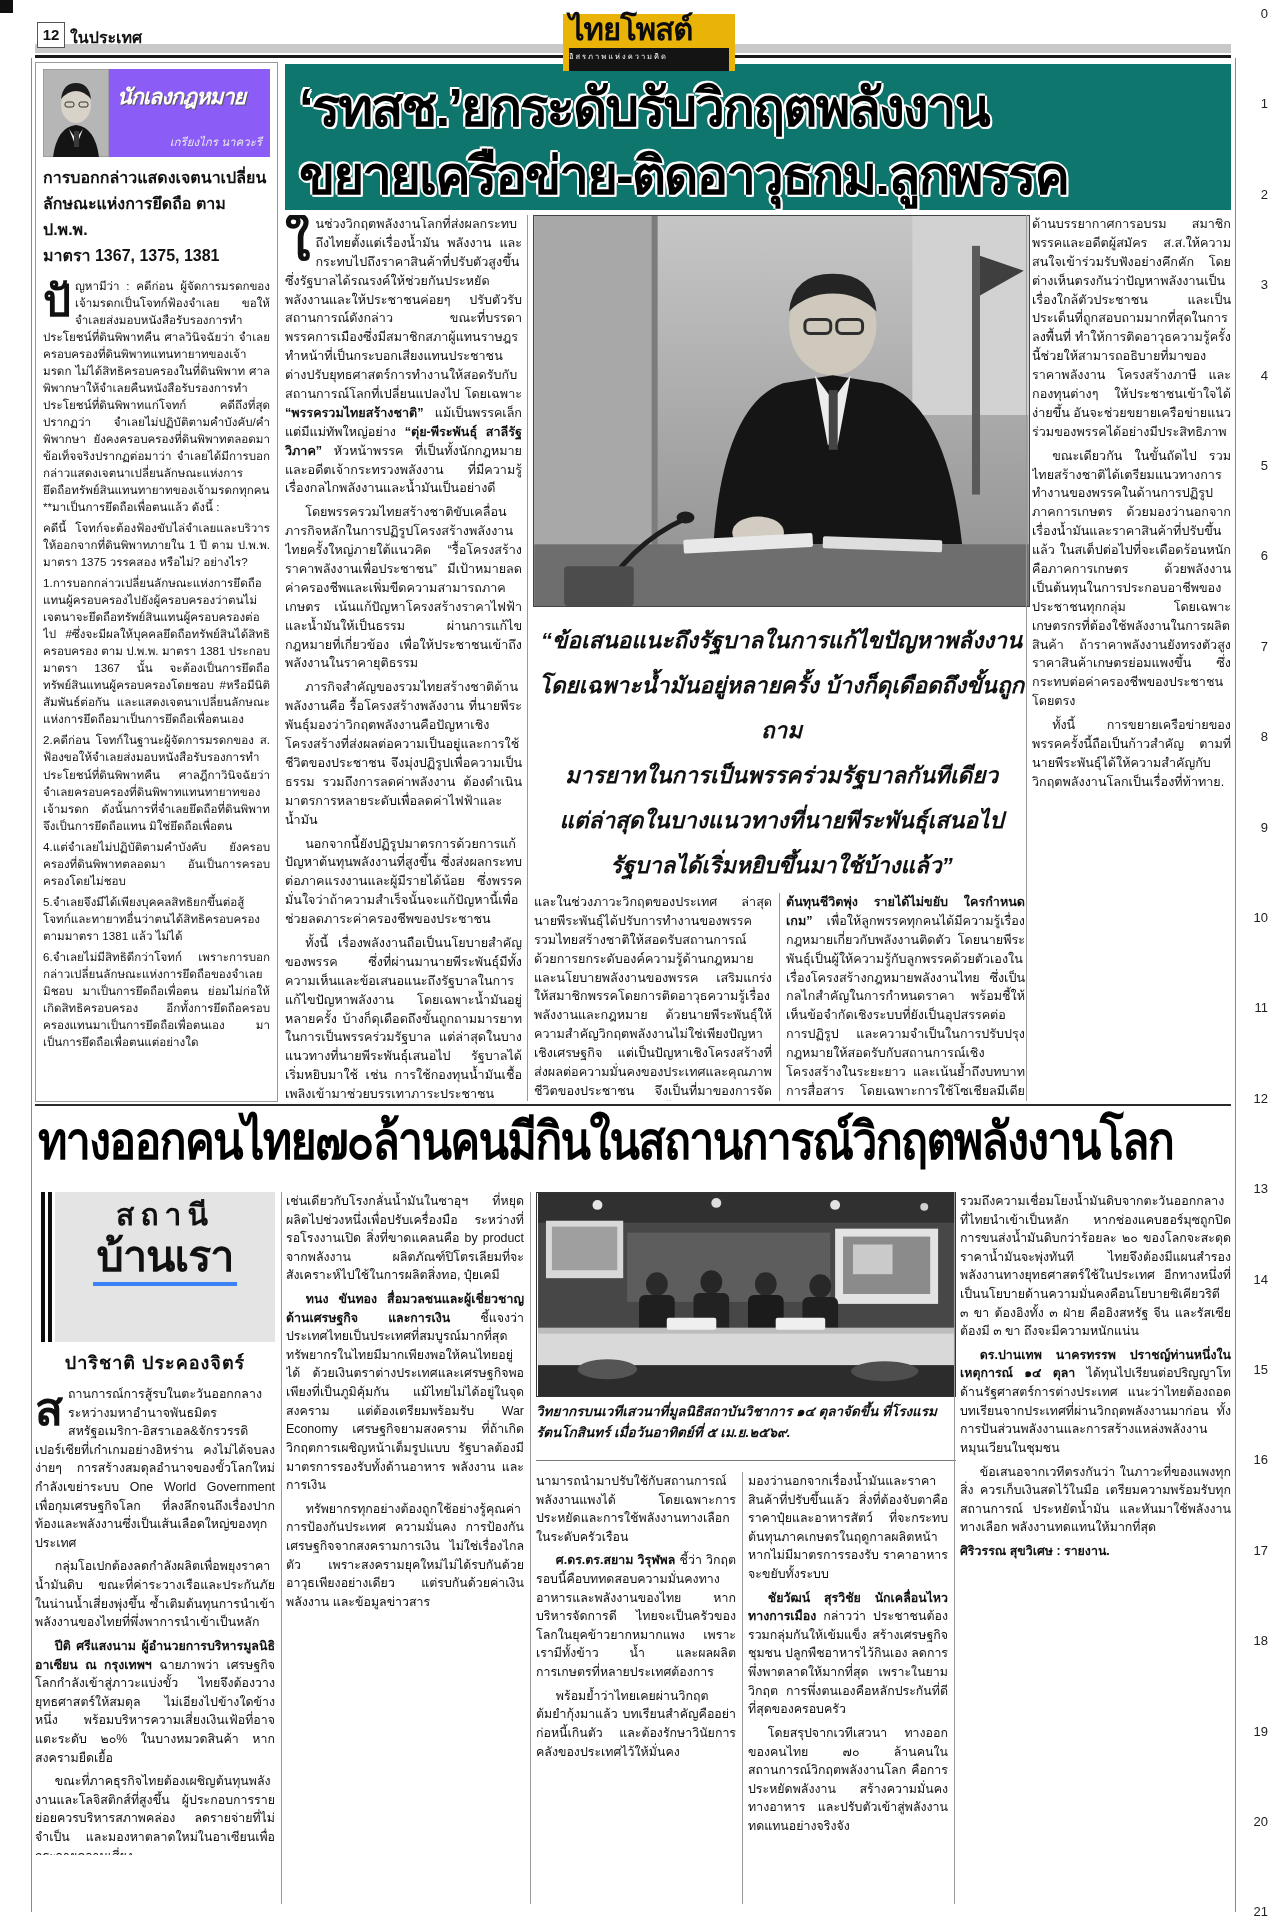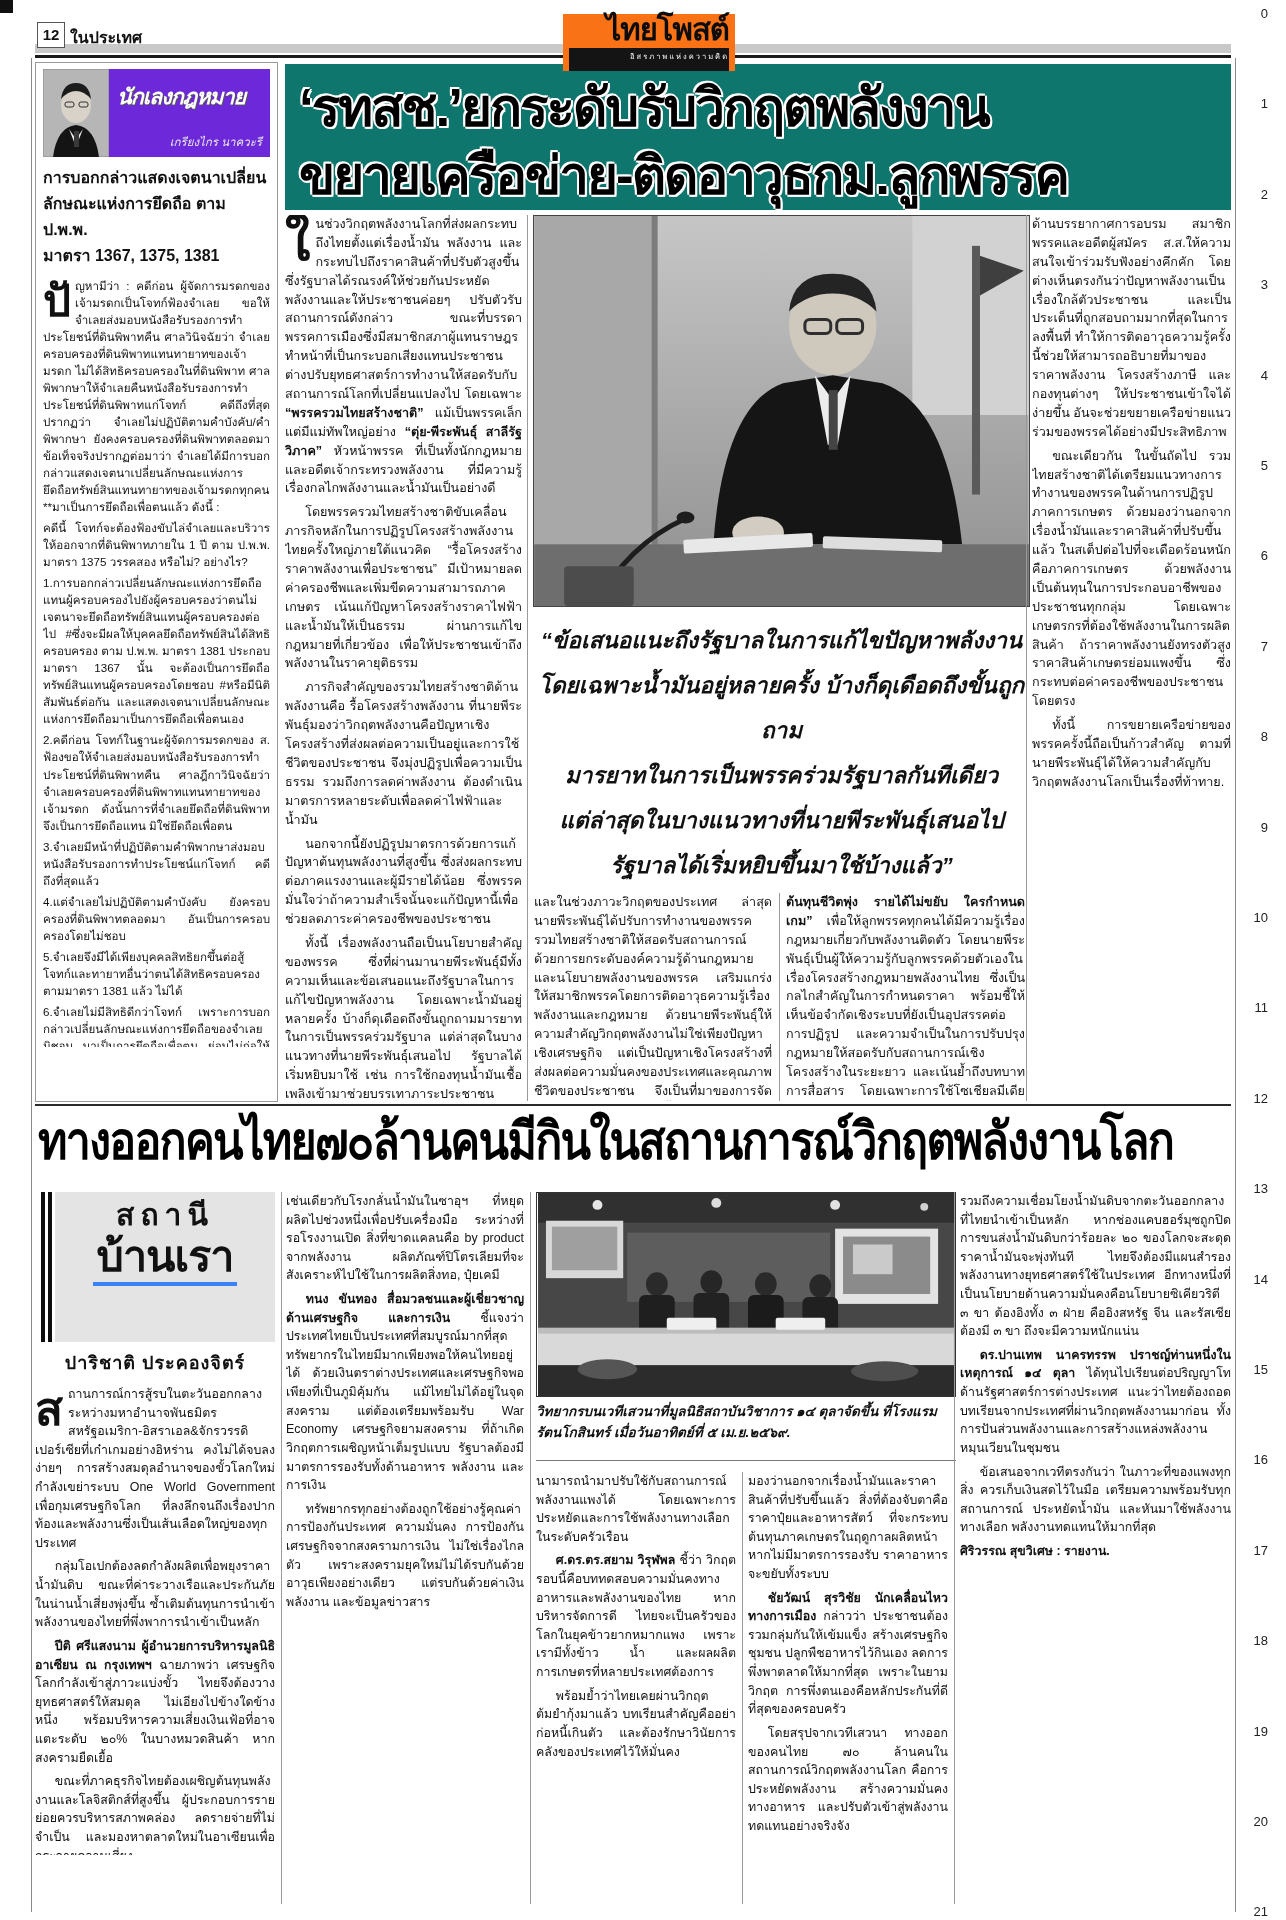--- a/index.html
+++ b/index.html
@@ -9,37 +9,37 @@
   .just{text-align:justify;}
   .hide{overflow:hidden;}
 
   
   .corner-mark{left:0;top:0;width:13px;height:13px;background:#101010;}
   .pageno-box{left:37px;top:22px;width:26px;height:24px;border:1.5px solid #555;
     font-size:15px;font-weight:bold;text-align:center;line-height:24px;background:#fff;z-index:3;}
   .section-name{left:70px;top:25px;font-size:16px;font-weight:bold;z-index:3;}
   .head-graybar{left:35px;top:44px;width:1196px;height:9px;background:#c9c9c9;}
   .head-blackline{left:35px;top:55px;width:1196px;height:2.5px;background:#1a1a1a;}
-  .masthead{left:563px;top:14px;width:160px;text-align:right;background:#f97316;padding:0 6px;z-index:4;}
+  .masthead{left:563px;top:14px;width:160px;text-align:left;background:#eab308;padding:0 6px;z-index:4;}
   .masthead .logo{font-size:31px;font-weight:900;letter-spacing:-1px;color:#0c0c0c;line-height:1.05;}
   .masthead .tagline{margin-top:1px;background:#141414;color:#fff;font-size:7.5px;letter-spacing:2px;
     padding:2px 0 9px;}
 
   
   .edge-left{left:31px;top:58px;width:1px;height:1854px;background:#8a8a8a;}
   .edge-right{left:1235px;top:58px;width:1px;height:1854px;background:#8a8a8a;}
   .ruler{left:1240px;top:0;width:30px;height:1920px;}
   .rnum{position:absolute;right:2px;width:28px;text-align:right;font-size:13px;color:#222;}
 
   
   .law-col{left:35px;top:62px;width:243px;height:1040px;border:1px solid #999;background:#fff;
     padding:6px 7px;box-sizing:border-box;}
   .law-banner{display:flex;height:88px;margin-bottom:8px;}
   .law-portrait{width:66px;height:88px;flex:0 0 66px;}
-  .law-banner-box{flex:1;background:#6d28d9;color:#fff;padding:10px 6px 1px 8px;position:relative;}
+  .law-banner-box{flex:1;background:#8b5cf6;color:#fff;padding:10px 6px 1px 8px;position:relative;}
   .law-banner-title{font-style:italic;font-weight:900;font-size:21.5px;letter-spacing:-1px;
     text-shadow:1px 1px 0 #555;white-space:nowrap;}
   .law-banner-author{position:absolute;right:8px;bottom:6px;font-style:italic;font-size:11.5px;color:#e8e8e8;}
   .law-title{font-size:16px;font-weight:800;line-height:1.62;white-space:pre-line;margin:4px 0 8px;}
   .law-body{font-size:11.6px;line-height:1.47;height:770px;}
   .law-body p{margin:0 0 4px;}
   .dropcap-law{float:left;font-size:44px;line-height:0.9;font-weight:800;padding:4px 4px 0 0;}
   .law-footnote{border:1px solid #666;padding:4px 6px;font-size:11.6px;line-height:1.45;margin-top:6px;}
 
   
@@ -151,21 +151,20 @@
       </div>
     </div>
     <div class="law-title">การบอกกล่าวแสดงเจตนาเปลี่ยน
 ลักษณะแห่งการยึดถือ ตาม ป.พ.พ.
 มาตรา 1367, 1375, 1381</div>
     <div class="law-body just hide">
       <p class="noind"><span class="dropcap-law">ปั</span><span>ญหามีว่า : คดีก่อน ผู้จัดการมรดกของเจ้ามรดกเป็นโจทก์ฟ้องจำเลย ขอให้จำเลยส่งมอบหนังสือรับรองการทำประโยชน์ที่ดินพิพาทคืน ศาลวินิจฉัยว่า จำเลยครอบครองที่ดินพิพาทแทนทายาทของเจ้ามรดก ไม่ได้สิทธิครอบครองในที่ดินพิพาท ศาลพิพากษาให้จำเลยคืนหนังสือรับรองการทำประโยชน์ที่ดินพิพาทแก่โจทก์ คดีถึงที่สุด ปรากฏว่า จำเลยไม่ปฏิบัติตามคำบังคับ/คำพิพากษา ยังคงครอบครองที่ดินพิพาทตลอดมา ข้อเท็จจริงปรากฏต่อมาว่า จำเลยได้มีการบอกกล่าวแสดงเจตนาเปลี่ยนลักษณะแห่งการยึดถือทรัพย์สินแทนทายาทของเจ้ามรดกทุกคน **มาเป็นการยึดถือเพื่อตนแล้ว ดังนี้ :</span></p>
       <p>คดีนี้ โจทก์จะต้องฟ้องขับไล่จำเลยและบริวารให้ออกจากที่ดินพิพาทภายใน 1 ปี ตาม ป.พ.พ. มาตรา 1375 วรรคสอง หรือไม่? อย่างไร?</p>
       <p>1.การบอกกล่าวเปลี่ยนลักษณะแห่งการยึดถือแทนผู้ครอบครองไปยังผู้ครอบครองว่าตนไม่เจตนาจะยึดถือทรัพย์สินแทนผู้ครอบครองต่อไป #ซึ่งจะมีผลให้บุคคลยึดถือทรัพย์สินได้สิทธิครอบครอง ตาม ป.พ.พ. มาตรา 1381 ประกอบมาตรา 1367 นั้น จะต้องเป็นการยึดถือทรัพย์สินแทนผู้ครอบครองโดยชอบ #หรือมีนิติสัมพันธ์ต่อกัน และแสดงเจตนาเปลี่ยนลักษณะแห่งการยึดถือมาเป็นการยึดถือเพื่อตนเอง</p>
       <p>2.คดีก่อน โจทก์ในฐานะผู้จัดการมรดกของ ส. ฟ้องขอให้จำเลยส่งมอบหนังสือรับรองการทำประโยชน์ที่ดินพิพาทคืน ศาลฎีกาวินิจฉัยว่า จำเลยครอบครองที่ดินพิพาทแทนทายาทของเจ้ามรดก ดังนั้นการที่จำเลยยึดถือที่ดินพิพาทจึงเป็นการยึดถือแทน มิใช่ยึดถือเพื่อตน</p>
-      <p>3.จำเลยมีหน้าที่ปฏิบัติตามคำพิพากษาส่งมอบหนังสือรับรองการทำประโยชน์แก่โจทก์ คดีถึงที่สุดแล้ว</p>
       <p>4.แต่จำเลยไม่ปฏิบัติตามคำบังคับ ยังครอบครองที่ดินพิพาทตลอดมา อันเป็นการครอบครองโดยไม่ชอบ</p>
       <p>5.จำเลยจึงมีได้เพียงบุคคลสิทธิยกขึ้นต่อสู้โจทก์และทายาทอื่นว่าตนได้สิทธิครอบครองตามมาตรา 1381 แล้ว ไม่ได้</p>
       <p>6.จำเลยไม่มีสิทธิดีกว่าโจทก์ เพราะการบอกกล่าวเปลี่ยนลักษณะแห่งการยึดถือของจำเลยมิชอบ มาเป็นการยึดถือเพื่อตน ย่อมไม่ก่อให้เกิดสิทธิครอบครอง อีกทั้งการยึดถือครอบครองแทนมาเป็นการยึดถือเพื่อตนเอง มาเป็นการยึดถือเพื่อตนแต่อย่างใด</p>
 
     </div>
   </div>
 
   <div class="abs main-headline">
     <div class="hl">‘รทสช.’ยกระดับรับวิกฤตพลังงาน</div>
     <div class="hl">ขยายเครือข่าย-ติดอาวุธกม.ลูกพรรค</div>

